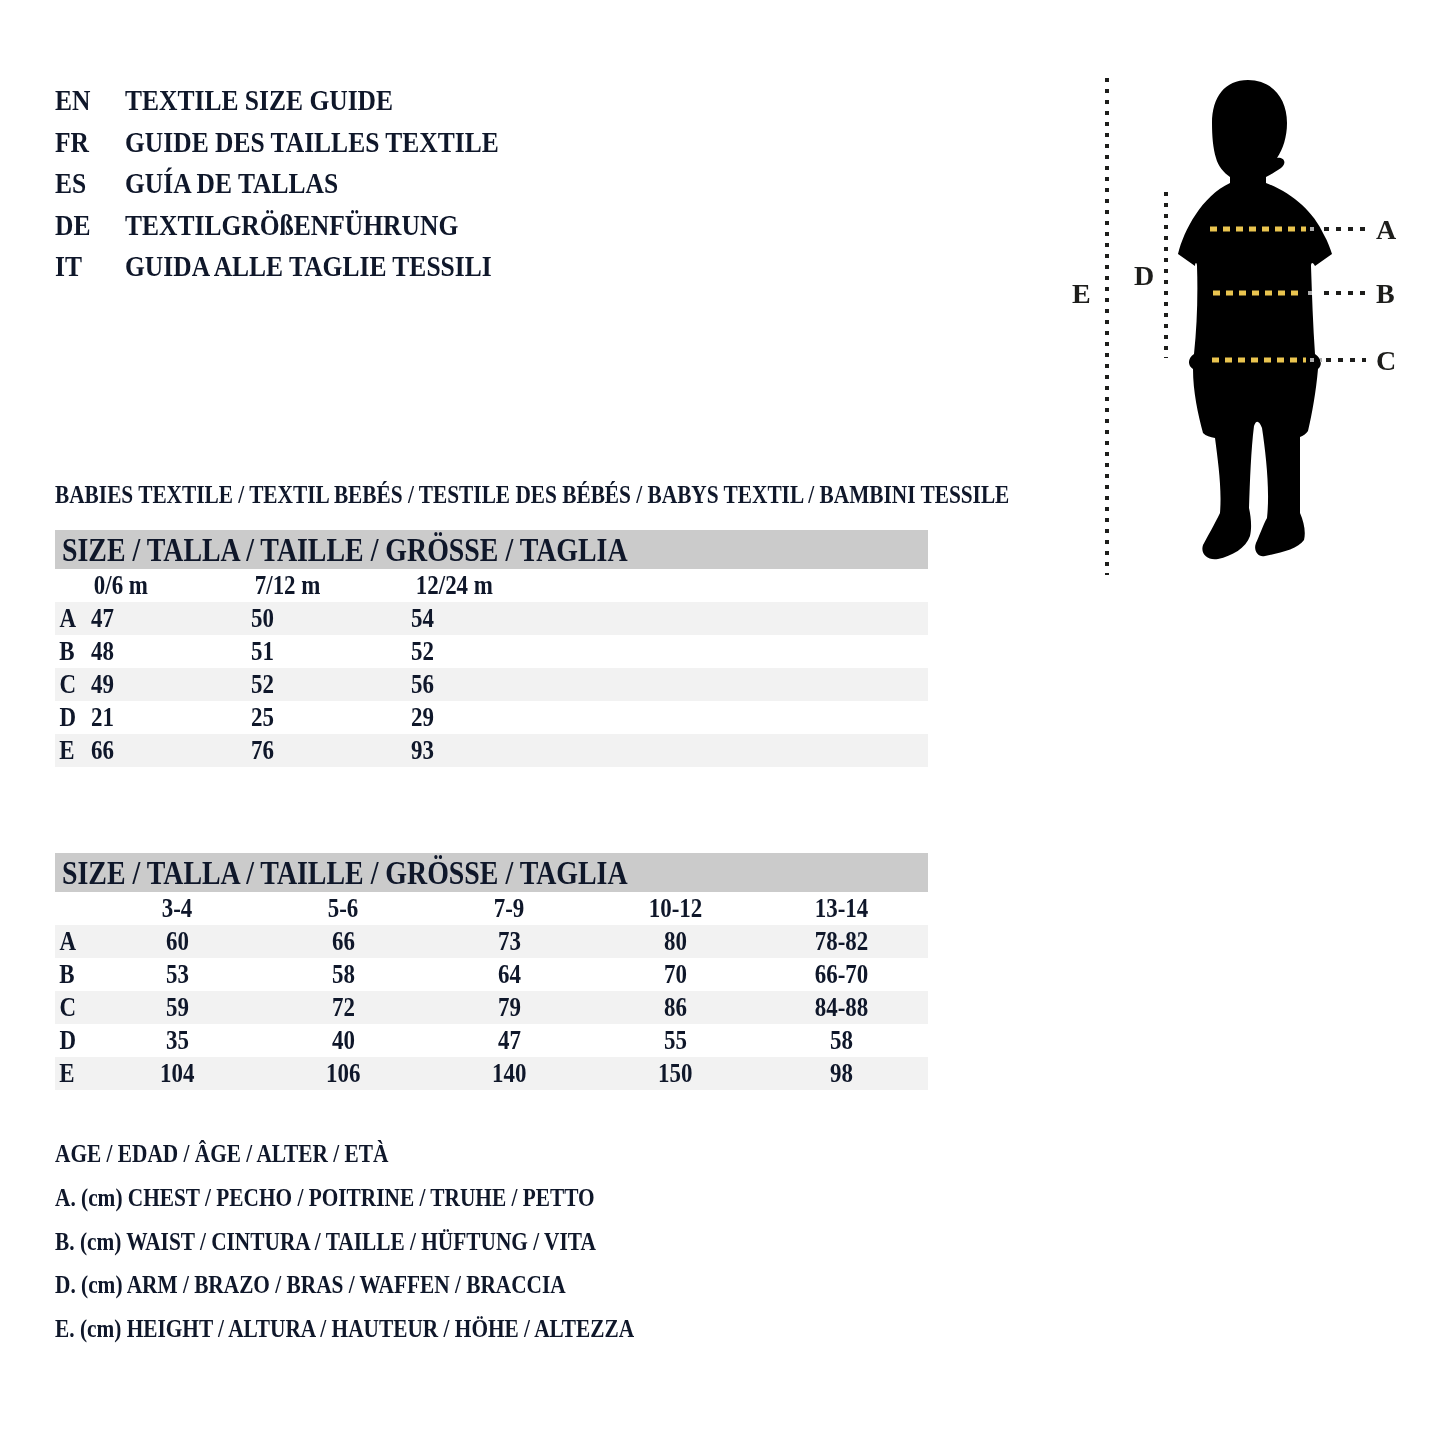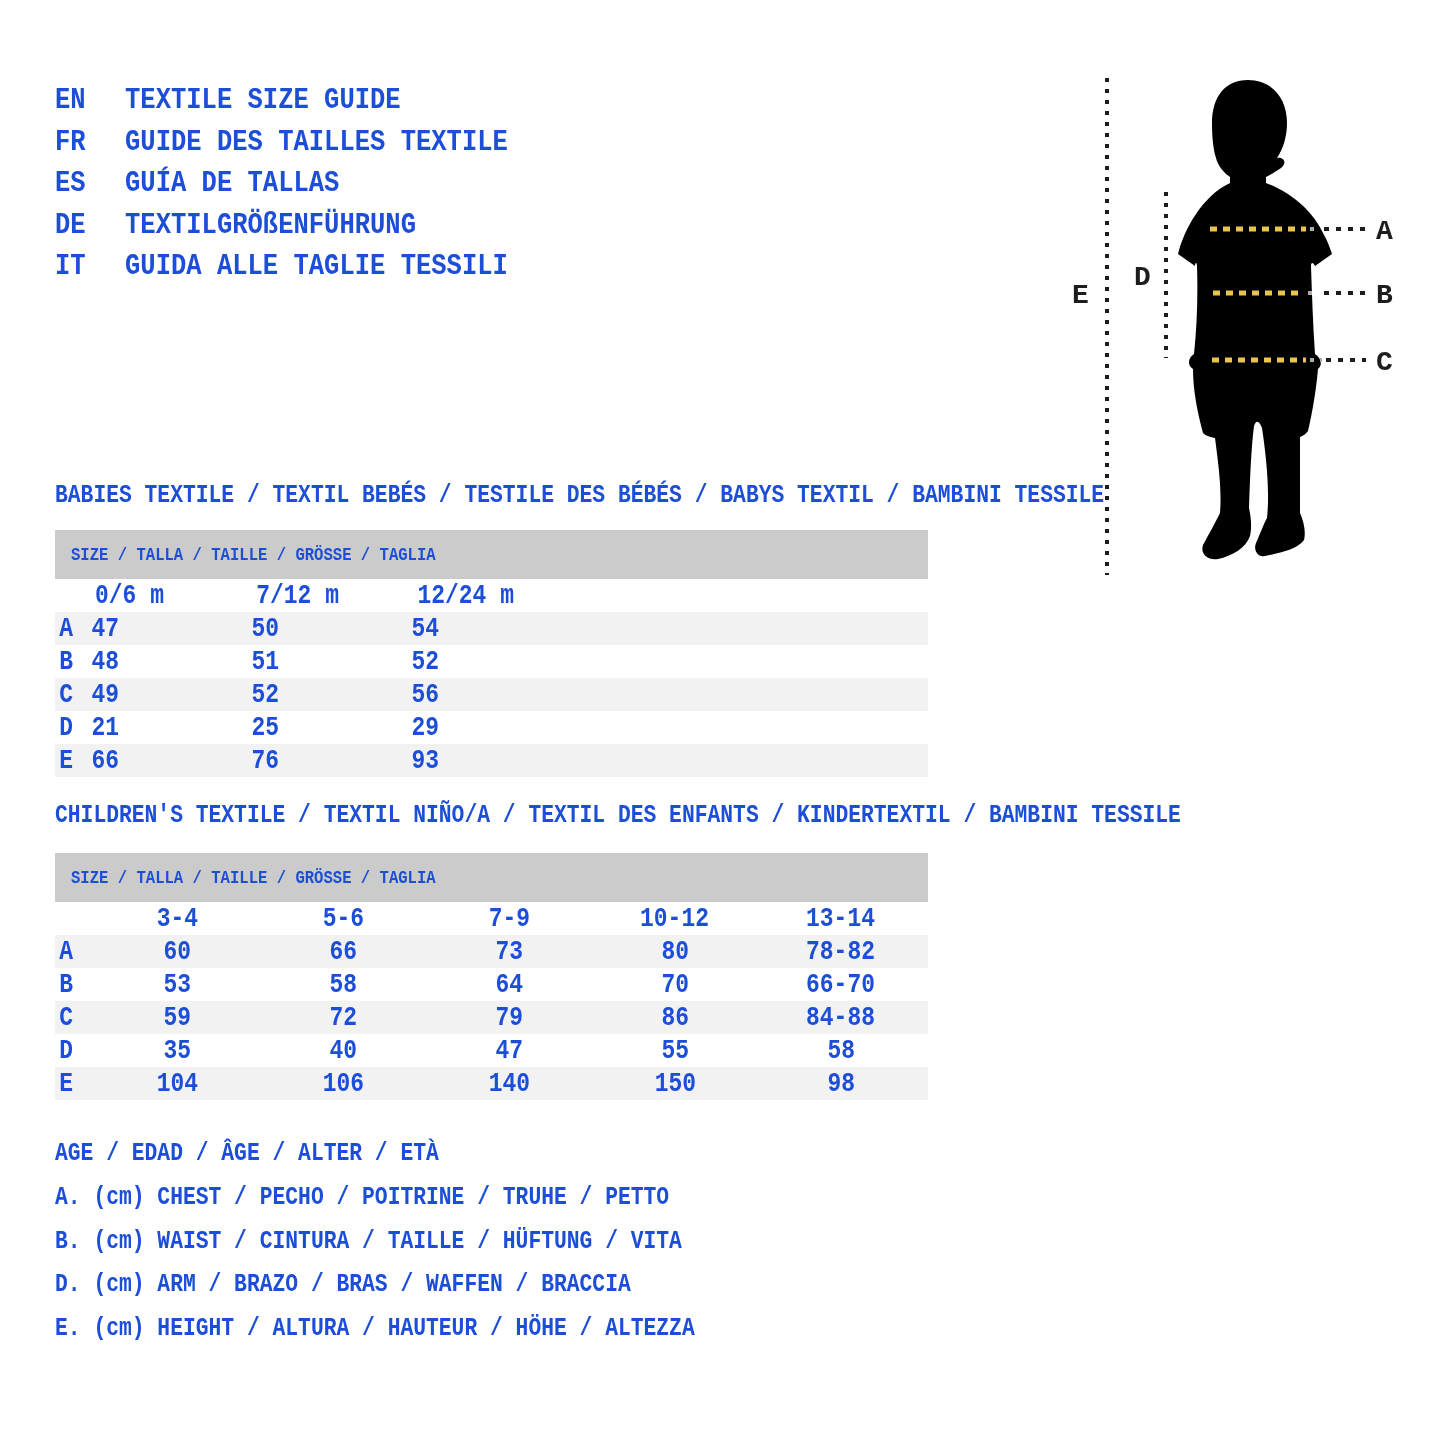--- a/index.html
+++ b/index.html
@@ -1,19 +1,19 @@
 <!DOCTYPE html>
 <html><head>
 <meta charset="utf-8">
 <style>
   * { margin:0; padding:0; box-sizing:border-box; }
   html,body { background:#ffffff; }
   .page {
     position:relative; width:1445px; height:1445px; background:#ffffff;
-    font-family:Liberation Mono, monospace; font-weight:700; color:#1d4ed8;
+    font-family:Liberation Serif, serif; font-weight:700; color:#0f172a;
     overflow:hidden;
   }
   .cond  { display:inline-block; transform:scaleX(0.82); transform-origin:0 50%; white-space:nowrap; }
   .cond88{ display:inline-block; transform:scaleX(0.88); transform-origin:0 50%; white-space:nowrap; }
   .condc { display:inline-block; transform:scaleX(0.85); transform-origin:50% 50%; white-space:nowrap; }
 
   
   .lang-header { position:absolute; left:55px; top:80px; font-size:29px; line-height:41.5px; }
   .lang-row { display:flex; }
   .lang-code { width:70px; }
@@ -24,22 +24,22 @@
   
   .section-title { position:absolute; left:55px; font-size:26px; }
   .babies-title   { top:480px;text-align:center; }
   .children-title { top:800px; }
 
   
   .size-table { position:absolute; left:55px; width:873px; font-size:27px; }
   .babies-table   { top:530px; }
   .children-table { top:853px; }
   .size-bar {
-    height:49px; background:#cbcbcb; display:flex; align-items:center;
-    padding-left:16px; font-size:19px;
+    height:39px; background:#cbcbcb; display:flex; align-items:center;
+    padding-left:7px; font-size:34px;
   }
   .t-row { display:flex; height:33px; align-items:center; }
   .t-row.stripe { background:#f2f2f2; }
   .row-label { padding-left:3px; }
   .babies-table  .row-label { width:34px; }
   .children-table .row-label { width:39px; }
   .babies-table  .cell { width:160px; text-align:left; }
   .children-table .cell { width:166px; text-align:center; }
 
   
@@ -183,21 +183,20 @@
       <span class="cell"><span class="condc">29</span></span>
     </div>
     <div class="t-row stripe">
       <span class="row-label"><span class="condc">E</span></span>
       <span class="cell"><span class="condc">66</span></span>
       <span class="cell"><span class="condc">76</span></span>
       <span class="cell"><span class="condc">93</span></span>
     </div>
   </div>
 
-  <h2 class="section-title children-title"><span class="cond">CHILDREN'S TEXTILE / TEXTIL NIÑO/A / TEXTIL DES ENFANTS / KINDERTEXTIL / BAMBINI TESSILE</span></h2>
 
   <div class="size-table children-table">
     <div class="size-bar">
         <span class="cond">SIZE / TALLA / TAILLE / GRÖSSE / TAGLIA</span>
       </div>
     <div class="t-row">
       <span class="row-label"></span>
       <span class="cell"><span class="condc">3-4</span></span>
       <span class="cell"><span class="condc">5-6</span></span>
       <span class="cell"><span class="condc">7-9</span></span>

